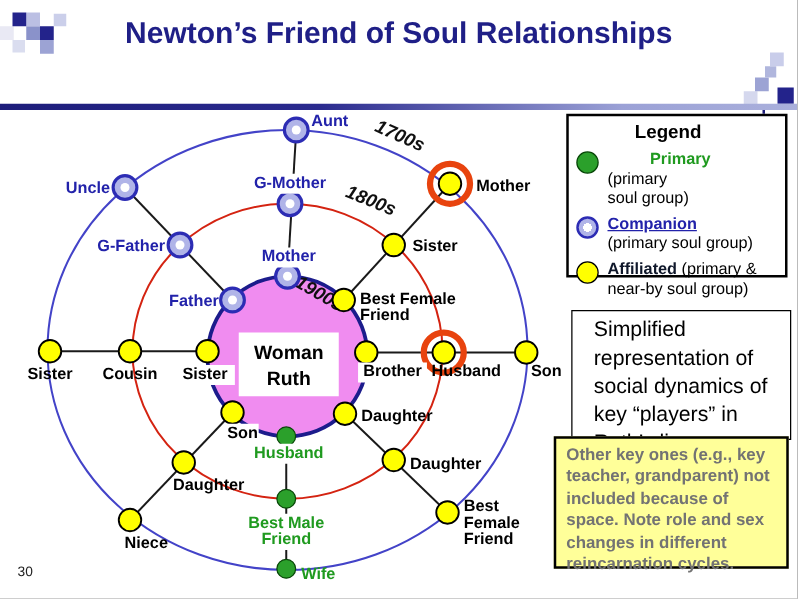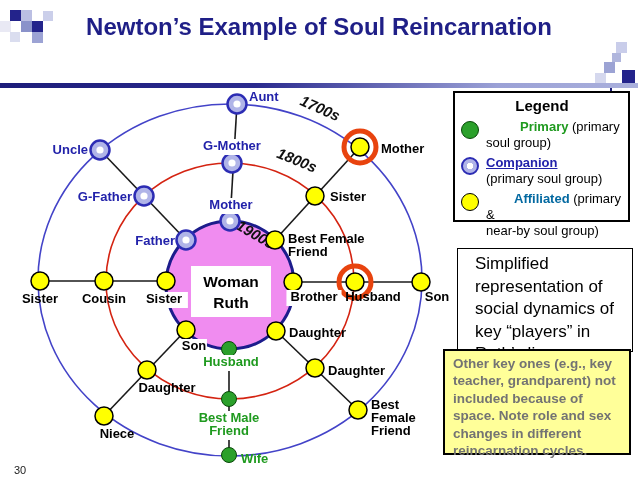--- a/index.html
+++ b/index.html
@@ -14,57 +14,57 @@
   svg.diagram{position:absolute;left:0;top:0;}
   .era{font-style:italic;font-weight:bold;font-size:15px;fill:#101010;
        font-family:"Liberation Sans",sans-serif;}
   .nlabel{font-weight:bold;font-size:13px;font-family:"Liberation Sans",sans-serif;}
   .nlabel.companion{fill:#2222AA;}
   .nlabel.affiliated{fill:#000000;}
   .nlabel.primary{fill:#1F9A1F;}
   .center-label{font-weight:bold;font-size:15.5px;fill:#000;text-anchor:middle;
                 font-family:"Liberation Sans",sans-serif;}
   .box{position:absolute;background:#fff;border:2px solid #000;box-sizing:border-box;}
-  .legend{left:453px;top:91px;width:177px;height:131px;padding:3px 5px 0 6px;}
+  .legend{left:453px;top:91px;width:177px;height:131px;padding:3px 20px 0 6px;}
   .legend-title{text-align:center;font-weight:bold;font-size:15px;margin:1px 0 5px 0;color:#000;}
   .legend-item{display:flex;gap:7px;margin-bottom:5px;font-size:13px;line-height:1.2;color:#000;}
   .marker{width:18px;height:18px;border-radius:50%;flex:0 0 auto;margin-top:2px;box-sizing:border-box;}
   .marker.primary{background:#2BA02B;border:1px solid #084808;}
   .marker.companion{background:radial-gradient(circle,#fff 0 3.5px,#B0B4E8 3.5px);border:2.5px solid #2C2CB4;}
   .marker.affiliated{background:#FFFF00;border:1px solid #000;}
   .ltext{white-space:pre-line;}
   .term-primary{color:#1F9A1F;margin-left:34px;}
   .term-companion{color:#2222AA;text-decoration:underline;}
-  .term-affiliated{color:#0369a1;margin-left:28px;}
+  .term-affiliated{color:#0f172a;}
   .source{left:457px;top:248px;width:176px;height:104px;border-width:1.5px;
           padding:4px 17px;font-size:17px;line-height:1.33;color:#000;}
   .callout{left:443px;top:349px;width:188px;height:106px;background:#FFFF99;
            padding:4px 8px;font-weight:bold;font-size:13.5px;line-height:1.29;color:#737373;}
-  .page-num{position:absolute;left:14px;top:464px;font-size:11px;color:#222;}
+  .page-num{position:absolute;left:14px;top:452px;font-size:11px;color:#222;}
 </style>
 </head>
 <body>
 
 <div class="slide">
     <div class="pixel" style="left: 595px; top: 73px; width: 11px; height: 11px; background: rgb(213, 216, 238);"></div>
     <div class="pixel" style="left: 622px; top: 70px; width: 13px; height: 13px; background: rgb(35, 35, 139);"></div>
     <div class="pixel" style="left: 604px; top: 62px; width: 11px; height: 11px; background: rgb(156, 163, 212);"></div>
     <div class="pixel" style="left: 612px; top: 53px; width: 9px; height: 9px; background: rgb(176, 182, 221);"></div>
     <div class="pixel" style="left: 616px; top: 42px; width: 11px; height: 11px; background: rgb(201, 205, 234);"></div>
     <div class="pixel" style="left: 10px; top: 32px; width: 10px; height: 10px; background: rgb(218, 221, 239);"></div>
     <div class="pixel" style="left: 32px; top: 32px; width: 11px; height: 11px; background: rgb(156, 163, 212);"></div>
     <div class="pixel" style="left: 32px; top: 21px; width: 11px; height: 11px; background: rgb(35, 35, 139);"></div>
     <div class="pixel" style="left: 21px; top: 21px; width: 11px; height: 11px; background: rgb(138, 146, 202);"></div>
     <div class="pixel" style="left: 0px; top: 21px; width: 11px; height: 11px; background: rgb(233, 233, 244);"></div>
     <div class="pixel" style="left: 43px; top: 11px; width: 10px; height: 10px; background: rgb(203, 207, 234);"></div>
     <div class="pixel" style="left: 21px; top: 10px; width: 11px; height: 11px; background: rgb(187, 191, 227);"></div>
     <div class="pixel" style="left: 10px; top: 10px; width: 11px; height: 11px; background: rgb(35, 35, 139);"></div>
 
   <div class="title">
-    <div>Newton’s Example of Soul Reincarnation</div>
+    <div>Newton’s Friend of Soul Relationships</div>
   </div>
 
   <div class="rule"></div>
   <div class="rule-tick"></div>
 
   <svg class="diagram" width="638" height="479" viewBox="0 0 638 479">
       <ellipse cx="230" cy="280" rx="192" ry="176" fill="none" stroke="#4343C8" stroke-width="1.6"></ellipse>
       <ellipse cx="230" cy="281" rx="124" ry="118" fill="none" stroke="#D42311" stroke-width="1.6"></ellipse>
       <circle cx="230" cy="285" r="64" fill="#F08CF0" stroke="#1C1C8C" stroke-width="3"></circle>
       <text transform="translate(318 113) rotate(24)" text-anchor="middle" class="era">1700s</text>

